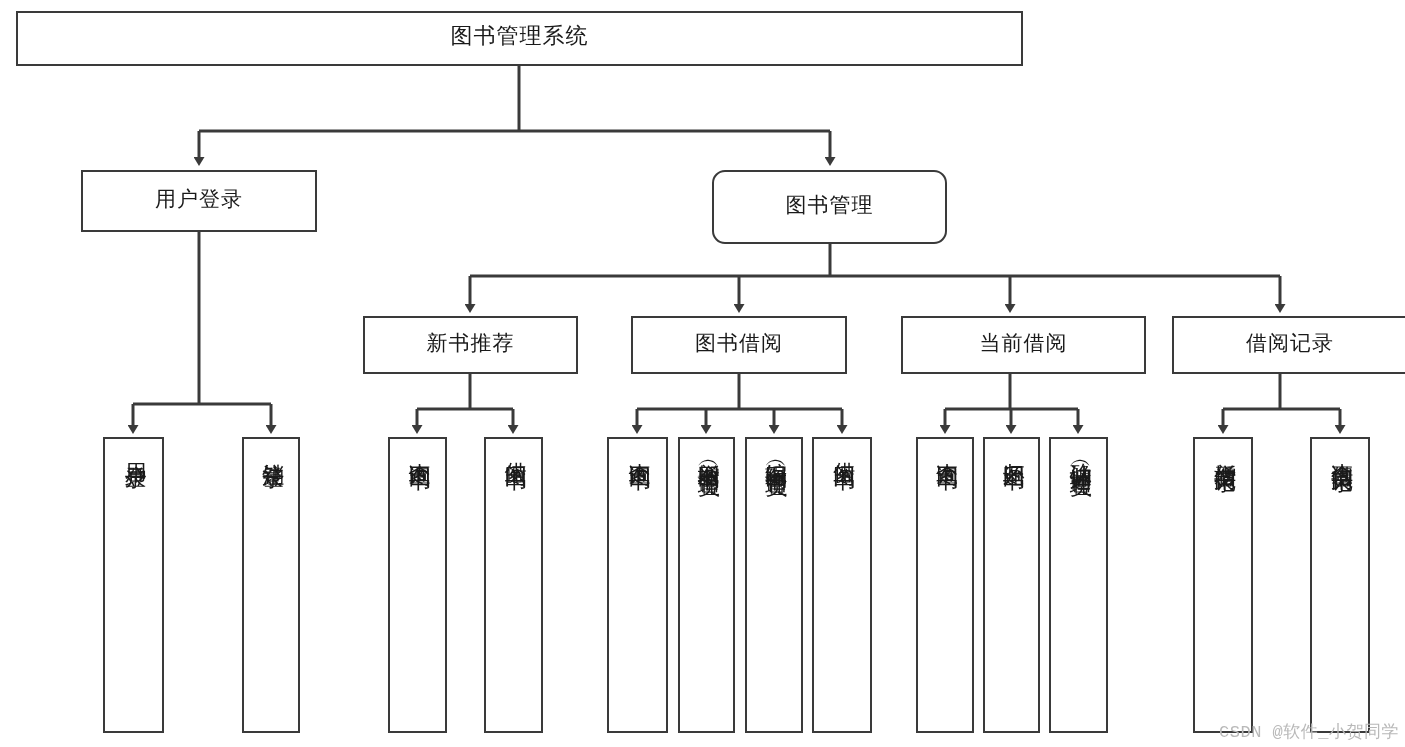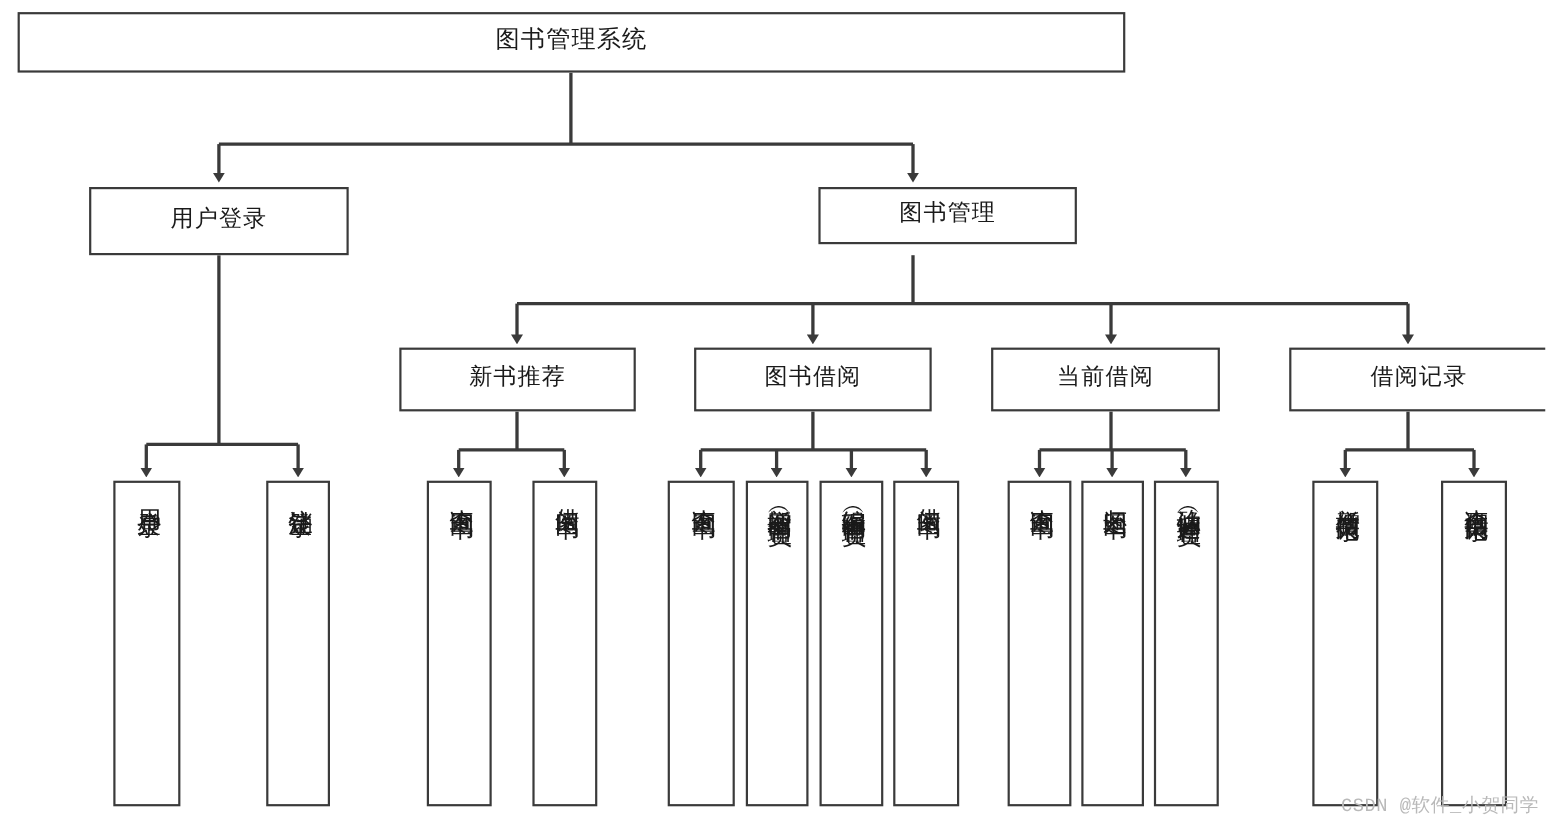--- a/index.html
+++ b/index.html
@@ -124,31 +124,31 @@
     </g>
   </svg>
 
   <div class="node horiz root" style="left:16px; top:11px; width:1007px; height:55px;">
     <span>图书管理系统</span>
   </div>
 
   <div class="node horiz" style="left:81px; top:170px; width:236px; height:62px;">
     <span>用户登录</span>
   </div>
-  <div class="node horiz" style="left:744px; top:170px; width:235px; height:52px;">
+  <div class="node horiz" style="left:712px; top:170px; width:235px; height:74px;border-radius:13px;">
     <span>图书管理</span>
   </div>
 
   <div class="node horiz" style="left:631px; top:316px; width:216px; height:58px;">
     <span>图书借阅</span>
   </div>
   <div class="node horiz" style="left:363px; top:316px; width:215px; height:58px;">
     <span>新书推荐</span>
   </div>
-  <div class="node horiz" style="left:901px; top:316px; width:208px; height:58px;">
+  <div class="node horiz" style="left:901px; top:316px; width:245px; height:58px;">
     <span>当前借阅</span>
   </div>
   <div class="node horiz" style="left:1172px; top:316px; width:236px; height:58px;">
     <span>借阅记录</span>
   </div>
 
   <div class="node leaf" style="left:103px; top:437px; width:61px; height:296px;">
     <span class="vtext">用户登录</span>
   </div>
   <div class="node leaf" style="left:242px; top:437px; width:58px; height:296px;">

